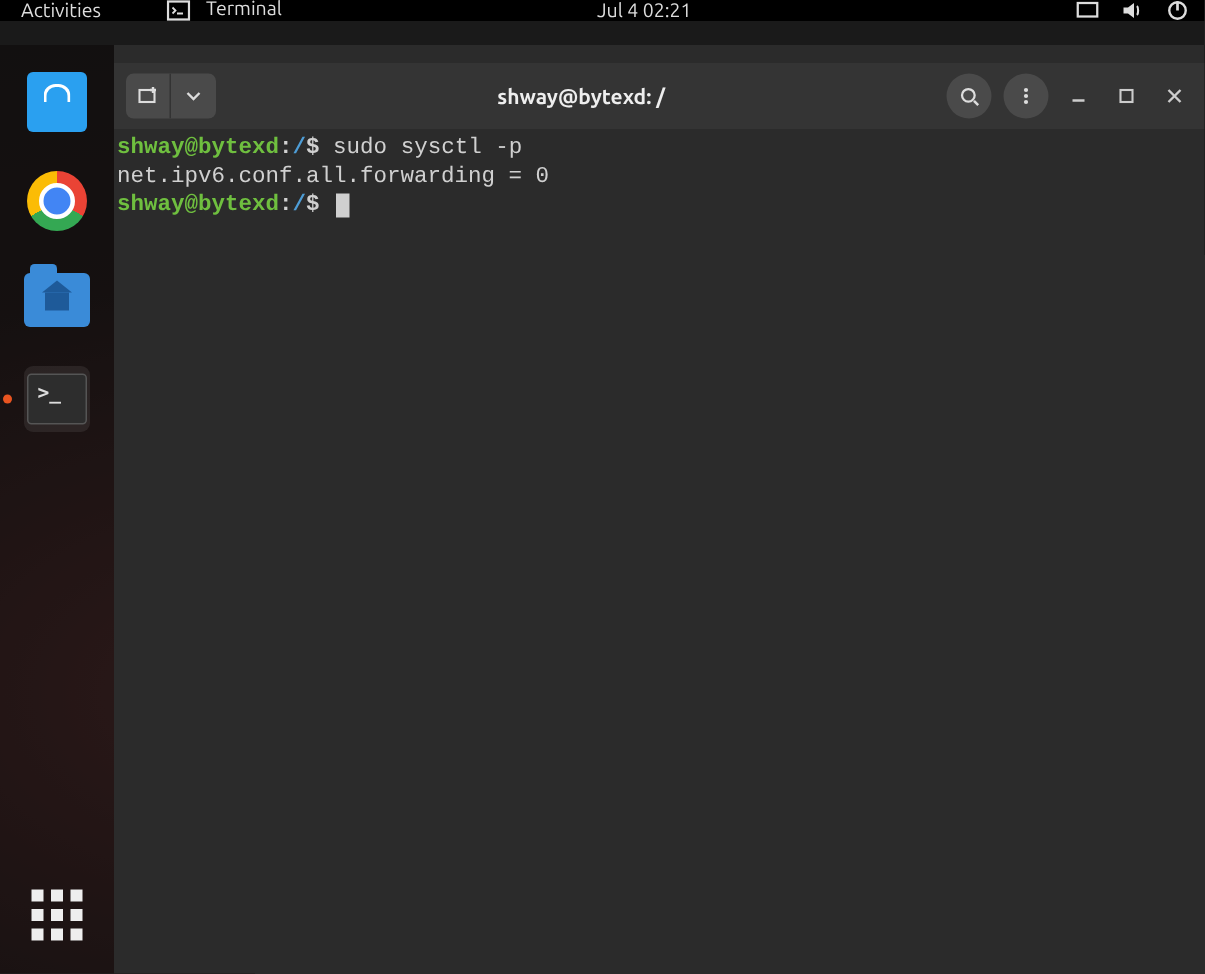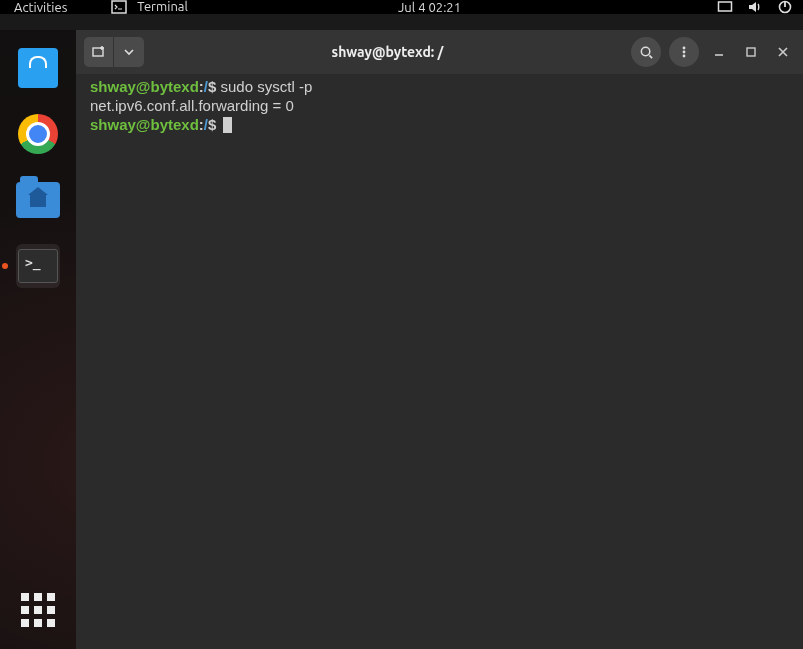--- a/index.html
+++ b/index.html
@@ -45,31 +45,31 @@
   background: radial-gradient(ellipse at 20% 70%, #4a1f1f 0%, #170d0d 45%, #0b0b0b 100%);
 }
 
 
 .term {
   position:absolute; left:76px; top:30px; right:0; bottom:0;
   background:#2b2b2b; display:flex; flex-direction:column; z-index:3;
 }
 .term-header{
   height:44px; background:#343434; display:flex; align-items:center;
-  padding:0 8px; gap:8px;
+  padding:0 8px; gap:8px;margin-top:12px;
 }
 .tab-btn{ display:flex; align-items:center; background:#4a4a4a; border-radius:5px; overflow:hidden;}
 .tab-btn .part{ width:30px; height:30px; display:flex; align-items:center; justify-content:center; color:#ddd;}
 .tab-btn .part:first-child{ border-right:1px solid #333;}
 .term-title{ flex:1; text-align:center; font-weight:600; font-size:14px; color:#eee;}
 .hbtn{ width:30px;height:30px;border-radius:50%; background:#4a4a4a; display:flex;align-items:center;justify-content:center;}
 .winbtn{ width:24px;height:24px;display:flex;align-items:center;justify-content:center; color:#ccc; font-size:14px;}
 .term-body{
-  flex:1; background:#2b2b2b; padding:4px 14px;
-  font-family:Liberation Sans, sans-serif;
+  flex:1; background:#2b2b2b; padding:4px 2px;
+  font-family:Liberation Mono, monospace;
   font-size:15px; line-height:1.25; color:#d0d0d0; white-space:pre;
 }
 .prompt-user{ color:#6fbf3f; font-weight:bold;}
 .prompt-colon{ color:#d0d0d0; font-weight:bold;}
 .prompt-path{ color:#4e9dd6; font-weight:bold;}
 .cursor{ display:inline-block; width:9px; height:16px; background:#d0d0d0; vertical-align:text-bottom; margin-left:2px;}
 
 
 .chrome{width:40px;height:40px;border-radius:50%;position:relative;
   background:conic-gradient(#ea4335 0 120deg,#34a853 120deg 240deg,#fbbc05 240deg 360deg);}

